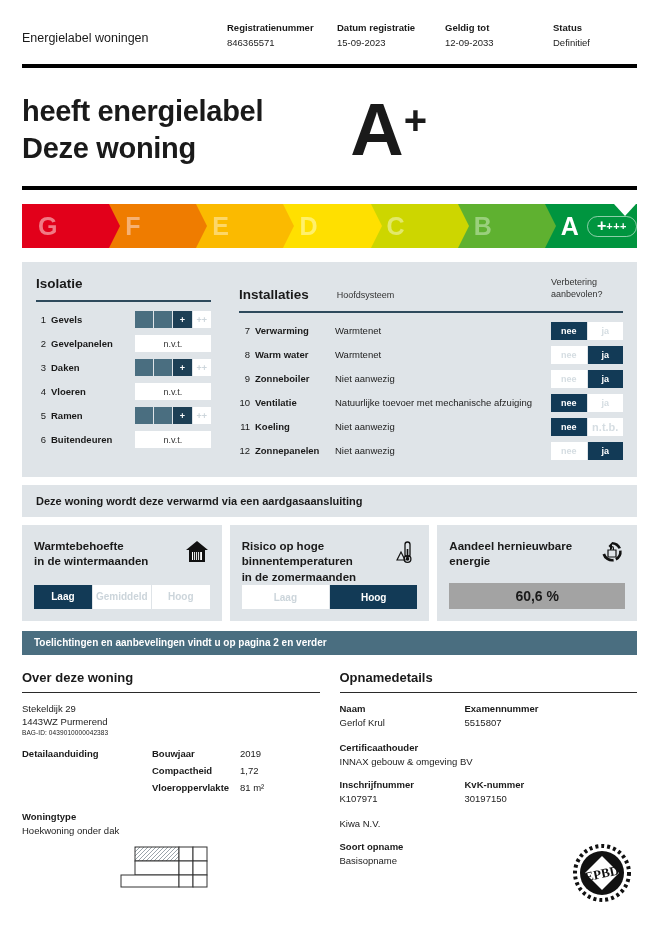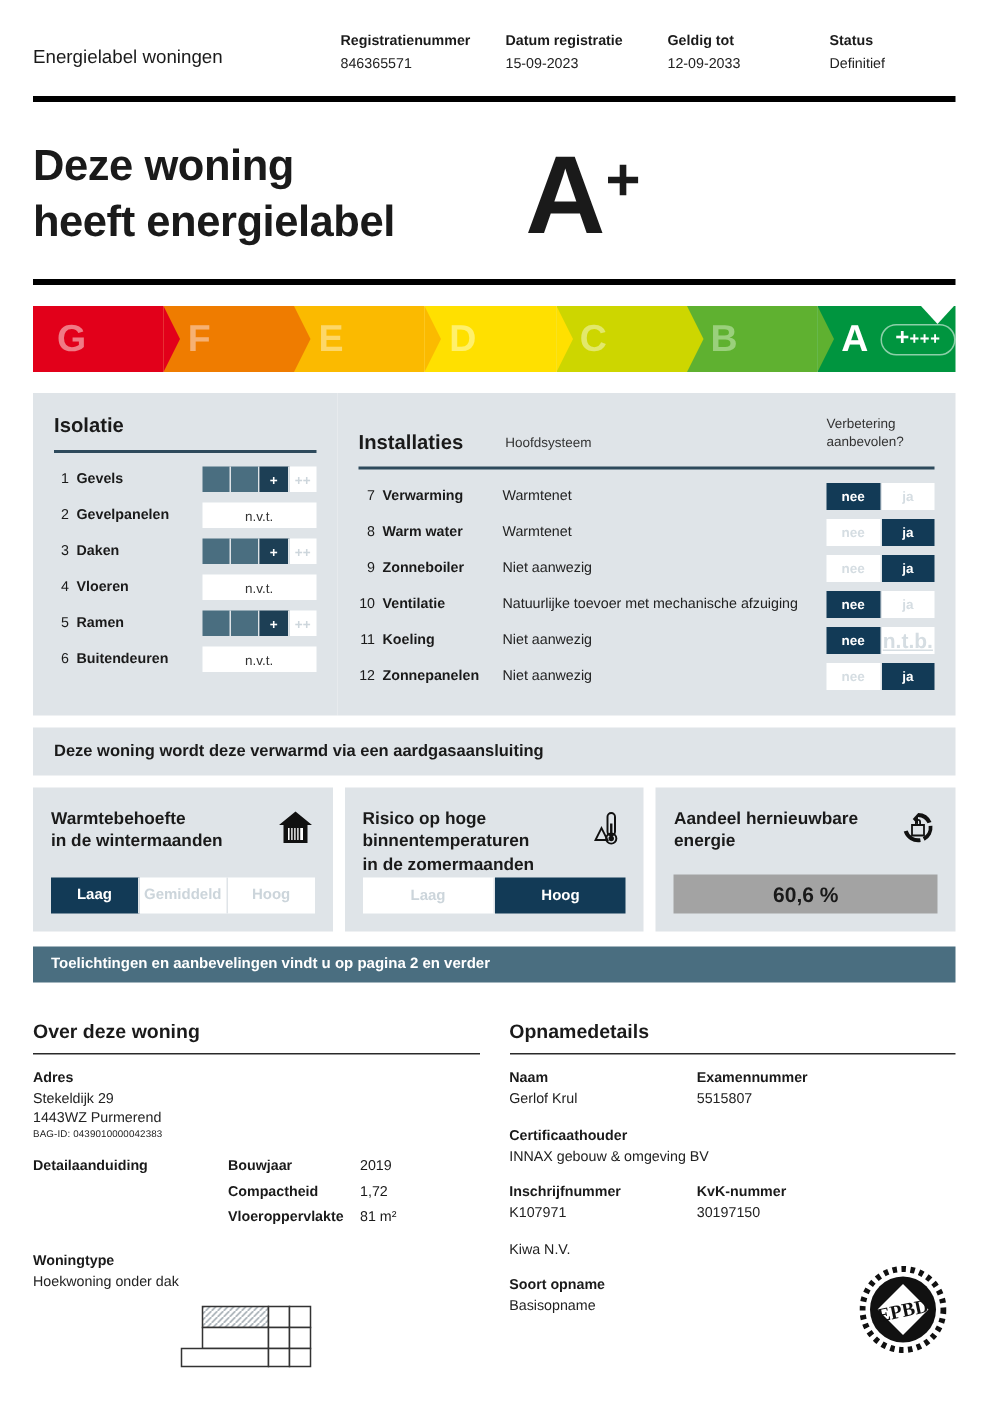--- a/index.html
+++ b/index.html
@@ -122,21 +122,21 @@
 
   
   .yn { display: flex; width: 72px; height: 18px; margin-left: auto; }
   .yn .opt {
     flex: 1; display: flex; align-items: center; justify-content: center;
     font-size: 9px; font-weight: bold; background: #fff; color: #d5dde2;
     border-right: 1.5px solid #dfe4e8;
   }
   .yn .opt:last-child { border-right: none; }
   .yn .opt.on { background: #123a56; color: #fff; }
-  .yn .opt.ntb { font-size: 14px; text-decoration: underline; }
+  .yn .opt.ntb { font-size: 11px; }
 
   
   .gasbar {
     margin: 8px 22px 0 22px; background: #dfe4e8;
     height: 32px; display: flex; align-items: center;
     padding-left: 14px; font-size: 11px; font-weight: bold;
   }
 
   
   .indics { display: flex; gap: 8px; padding: 8px 22px 0 22px; }
@@ -160,21 +160,21 @@
   }
 
   
   .bluestrip {
     margin: 10px 22px 0 22px; background: #4a6e80; color: #fff;
     height: 24px; display: flex; align-items: center;
     padding-left: 12px; font-size: 10px; font-weight: bold;
   }
 
   
-  .bottom { display: flex; gap: 20px; padding: 25px 22px 0 22px; justify-content: space-between; }
+  .bottom { display: flex; gap: 20px; padding: 15px 22px 0 22px; justify-content: space-between; }
   .bcol { flex: 1; }
   .bcol-l { width: 300px; }
   .sec-title { font-size: 13px; font-weight: bold; margin-bottom: 7px; }
   .sec-rule { height: 1.4px; background: #2a2a2a; margin-bottom: 10px; }
   .blabel { font-size: 9.5px; font-weight: bold; margin-bottom: 3px; }
   .bvalue { font-size: 9.5px; color: #222; margin-bottom: 2px; }
   .bsmall { font-size: 6.5px; color: #222; letter-spacing: .1px; }
   .bgroup { margin-bottom: 12px; }
 
   .specrow { display: flex; font-size: 9.5px; margin-bottom: 6px; }
@@ -210,22 +210,22 @@
     <div class="hfield hf-sta">
       <div class="hfield-label">Status</div>
       <div class="hfield-value">Definitief</div>
     </div>
   </div>
 </div>
 <div class="rule-black"></div>
 
 <div class="titleblock">
   <div class="title-text">
+    <div>heeft energielabel</div>
     <div>Deze woning</div>
-    <div>heeft energielabel</div>
   </div>
   <div class="bigletter">
     <span>A</span>
       <span class="plus">+</span>
   </div>
 </div>
 <div class="rule-black2"></div>
 
 <div class="scale-wrap">
   <div class="scale" id="scale">
@@ -459,21 +459,20 @@
 
 <div class="bluestrip">Toelichtingen en aanbevelingen vindt u op pagina 2 en verder</div>
 
 <div class="bottom">
 
   <div class="bcol bcol-l">
     <div class="sec-title">Over deze woning</div>
     <div class="sec-rule"></div>
 
     <div class="bgroup">
-      <div class="blabel">Adres</div>
       <div class="bvalue">Stekeldijk 29</div>
       <div class="bvalue">1443WZ Purmerend</div>
       <div class="bsmall">BAG-ID: 0439010000042383</div>
     </div>
 
     <div class="detail-flex bgroup">
       <div class="detail-left">
         <div class="blabel">Detailaanduiding</div>
       </div>
       <div id="spec-rows">

